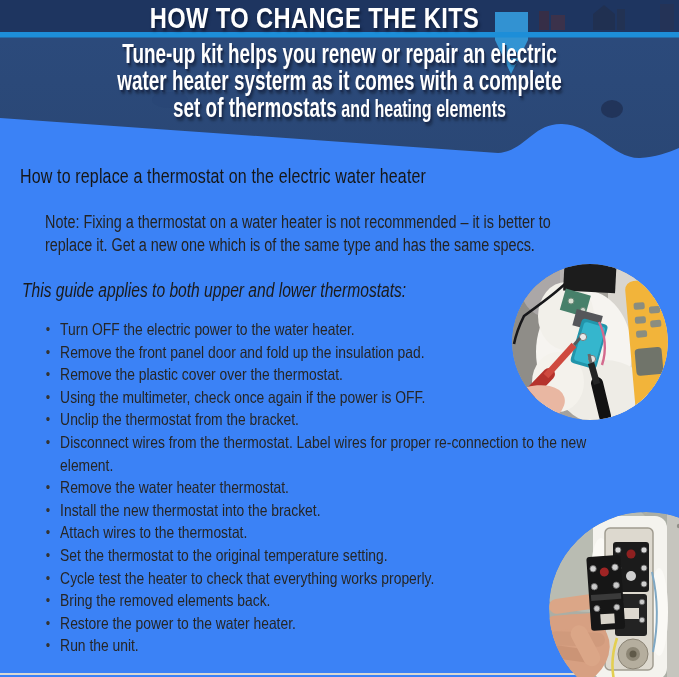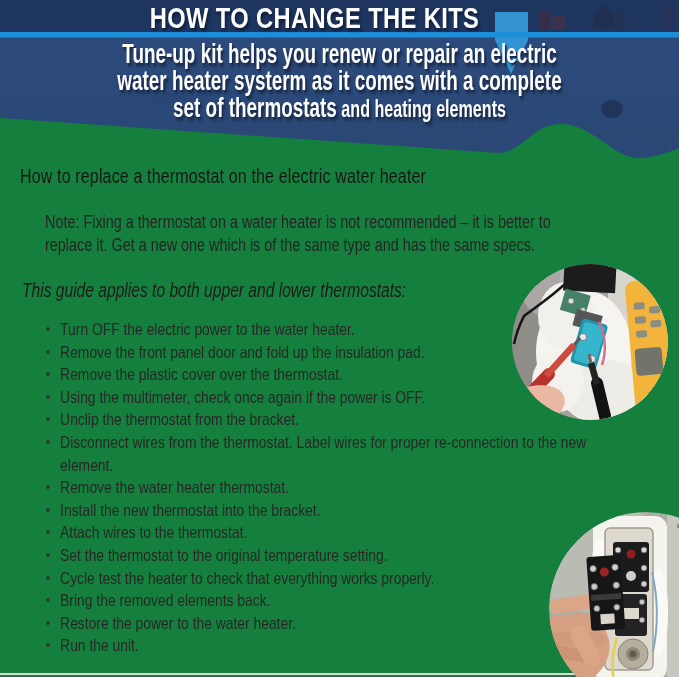--- a/index.html
+++ b/index.html
@@ -1,18 +1,18 @@
 <!DOCTYPE html>
 <html><head>
 <meta charset="utf-8">
 <style>
   html,body{margin:0;padding:0;background:#e8e8e8;}
   .page{
     position:relative;width:679px;height:677px;margin:0 auto;
-    background:#15803d;overflow:hidden;
+    background:#3b82f6;overflow:hidden;
     font-family:"Liberation Sans","DejaVu Sans",sans-serif;
     color:#222;
   }
   
   .header-svg{position:absolute;top:0;left:0;display:block;}
   .page-title{
     position:absolute;top:1px;left:0;width:679px;height:34px;line-height:34px;
     text-align:center;color:#fff;font-size:30px;font-weight:bold;
     transform:translateX(-25px) scaleX(0.79);transform-origin:center;
     text-shadow:2px 3px 3px rgba(8,18,40,.65);

